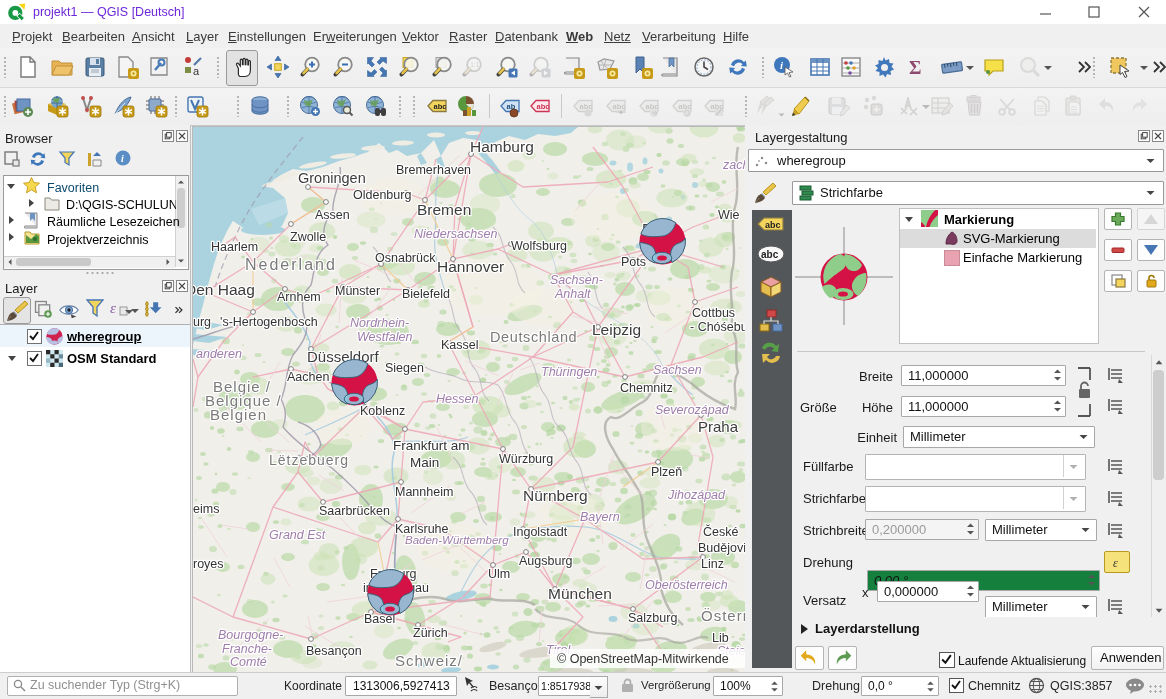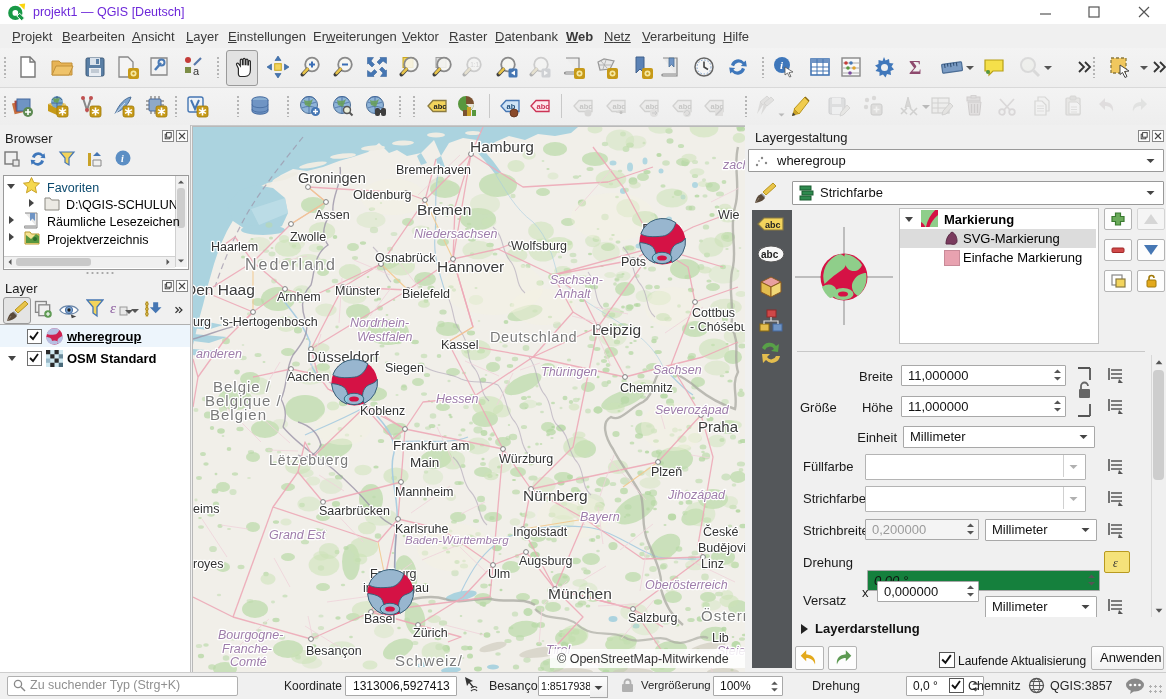--- a/index.html
+++ b/index.html
@@ -2286,21 +2286,21 @@
     </svg>
 <div class="t" style="left:641px;top:679px;font-size:11.4px;">Vergrößerung</div>
 <div class="inp" style="left:713px;top:676px;width:68px;height:18px;">
       <span style="position:absolute;left:6px;top:2px;font-size:12px;">100%</span>
       <svg style="position:absolute;right:3px;top:3px" width="9" height="13" viewBox="0 0 9 14">
         <path d="M1 5 L4.5 1.5 L8 5z" fill="#555"></path>
         <path d="M1 9 L4.5 12.5 L8 9z" fill="#555"></path>
       </svg>
     </div>
 <div class="t" style="left:812px;top:679px;font-size:12.5px;">Drehung</div>
-<div class="inp" style="left:861px;top:676px;width:76px;height:18px;margin-left:45px;">
+<div class="inp" style="left:861px;top:676px;width:76px;height:18px;">
       <span style="position:absolute;left:6px;top:2px;font-size:12px;">0,0 °</span>
       <svg style="position:absolute;right:3px;top:3px" width="9" height="13" viewBox="0 0 9 14">
         <path d="M1 5 L4.5 1.5 L8 5z" fill="#555"></path>
         <path d="M1 9 L4.5 12.5 L8 9z" fill="#555"></path>
       </svg>
     </div>
 <div class="a" style="left:949px;top:678px;width:13px;height:13px;background:#fff;border:1px solid #555;"></div>
 <svg class="a" style="left:950px;top:679px" width="12" height="12" viewBox="0 0 12 12">
       <path d="M2 6 L5 9 L10 2" fill="none" stroke="#111" stroke-width="1.8"></path>
     </svg>

